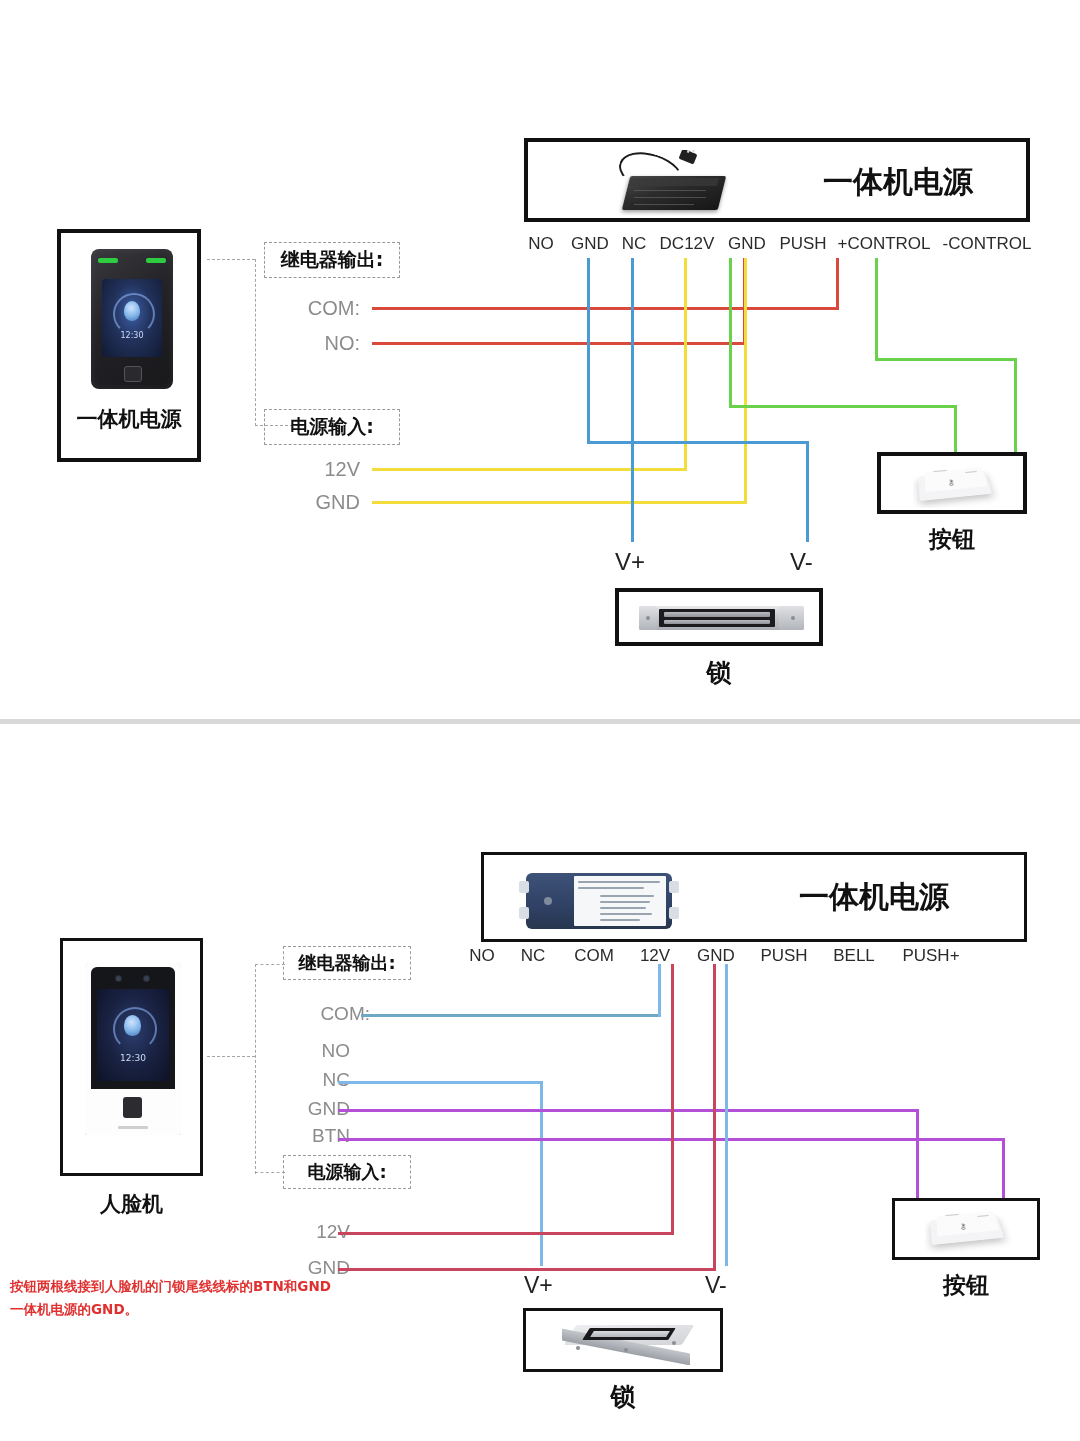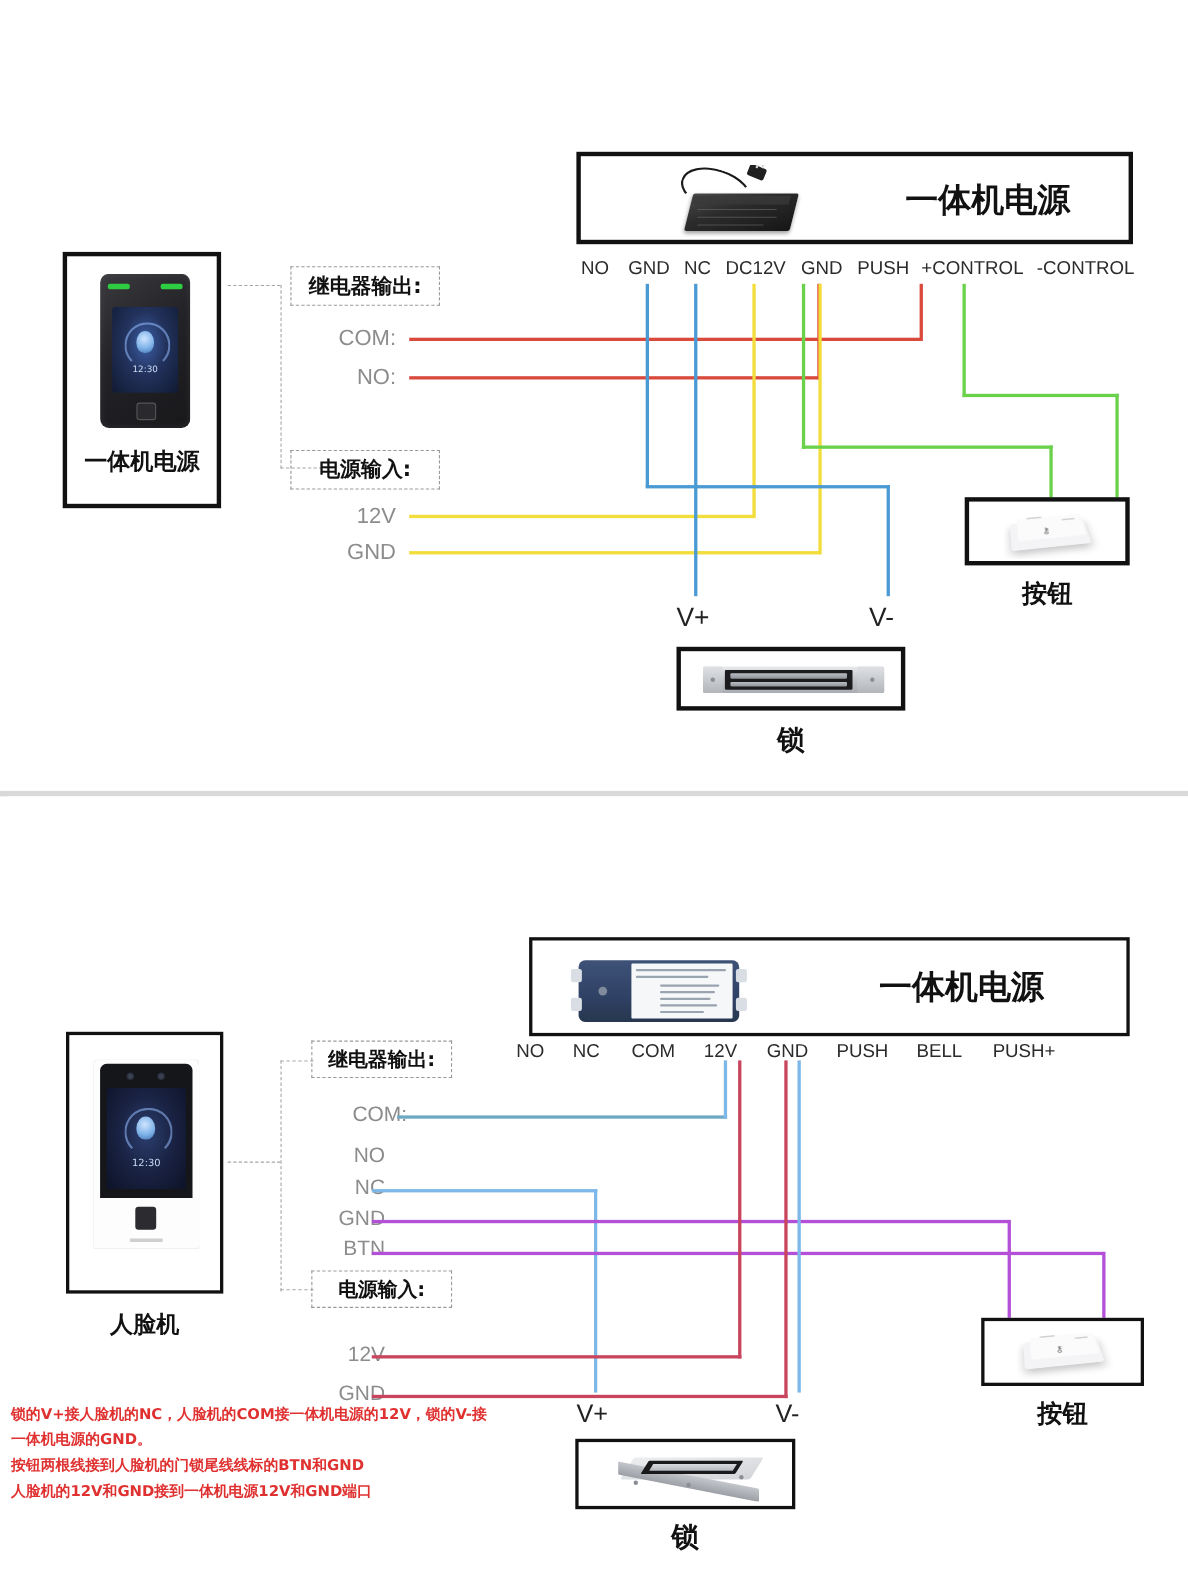--- a/index.html
+++ b/index.html
@@ -378,17 +378,15 @@
       <div class="lk-inner" style="left:44px;top:12px;width:76px;height:6px;"></div>
       <div class="lock-screw" style="left:28px;top:27px;"></div>
       <div class="lock-screw" style="left:76px;top:29px;"></div>
       <div class="lock-screw" style="left:124px;top:22px;"></div>
     </div>
   </div>
   <div class="caption" style="left:523px;top:656px;width:200px;font-size:25px;">锁</div>
 </div>
 
 <div id="note">
-  <div>锁的V+接人脸机的NC，人脸机的COM接一体机电源的12V，锁的V-接</div>
+  <div>按钮两根线接到人脸机的门锁尾线线标的BTN和GND</div>
   <div>一体机电源的GND。</div>
-  <div>按钮两根线接到人脸机的门锁尾线线标的BTN和GND</div>
-  <div>人脸机的12V和GND接到一体机电源12V和GND端口</div>
 </div>
 
 </body></html>

